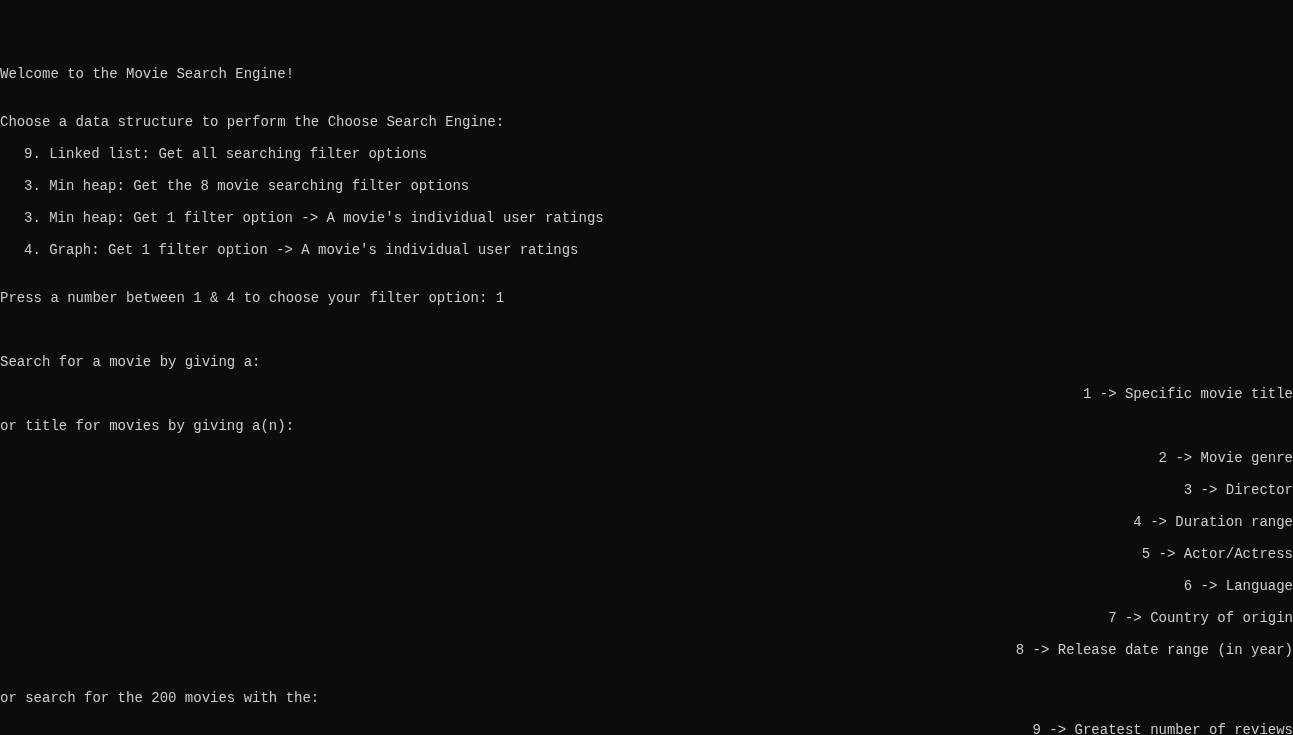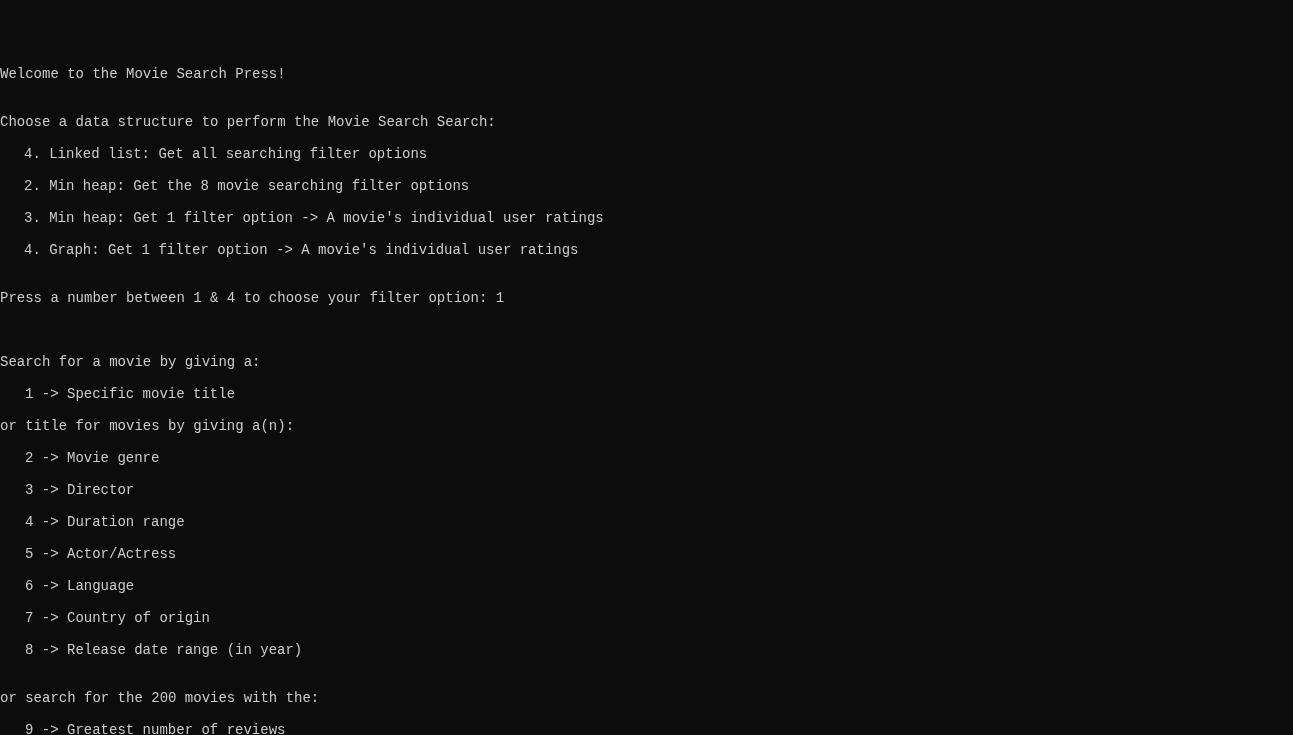--- a/index.html
+++ b/index.html
@@ -20,32 +20,33 @@
       padding: 2px 0 0 0;
     }
     .line {
       display: block;
     }
     .indent1 {
       padding-left: 24px;
     }
     .indent2 {
       padding-left: 25px;
+      text-align: right;
     }
   </style>
 </head>
 <body>
 
 
 
-<span class="line">Welcome to the Movie Search Press!</span>
+<span class="line">Welcome to the Movie Search Engine!</span>
 <span class="line"></span>
-<span class="line">Choose a data structure to perform the Movie Search Search:</span>
-<span class="line indent1">4. Linked list: Get all searching filter options</span>
-<span class="line indent1">2. Min heap: Get the 8 movie searching filter options</span>
+<span class="line">Choose a data structure to perform the Choose Search Engine:</span>
+<span class="line indent1">9. Linked list: Get all searching filter options</span>
+<span class="line indent1">3. Min heap: Get the 8 movie searching filter options</span>
 <span class="line indent1">3. Min heap: Get 1 filter option -&gt; A movie's individual user ratings</span>
 <span class="line indent1">4. Graph: Get 1 filter option -&gt; A movie's individual user ratings</span>
 <span class="line"></span>
 <span class="line">Press a number between 1 &amp; 4 to choose your filter option: 1</span>
 <span class="line"></span>
 <span class="line"></span>
 <span class="line">Search for a movie by giving a:</span>
 <span class="line indent2">1 -&gt; Specific movie title</span>
 <span class="line">or title for movies by giving a(n):</span>
 <span class="line indent2">2 -&gt; Movie genre</span>

